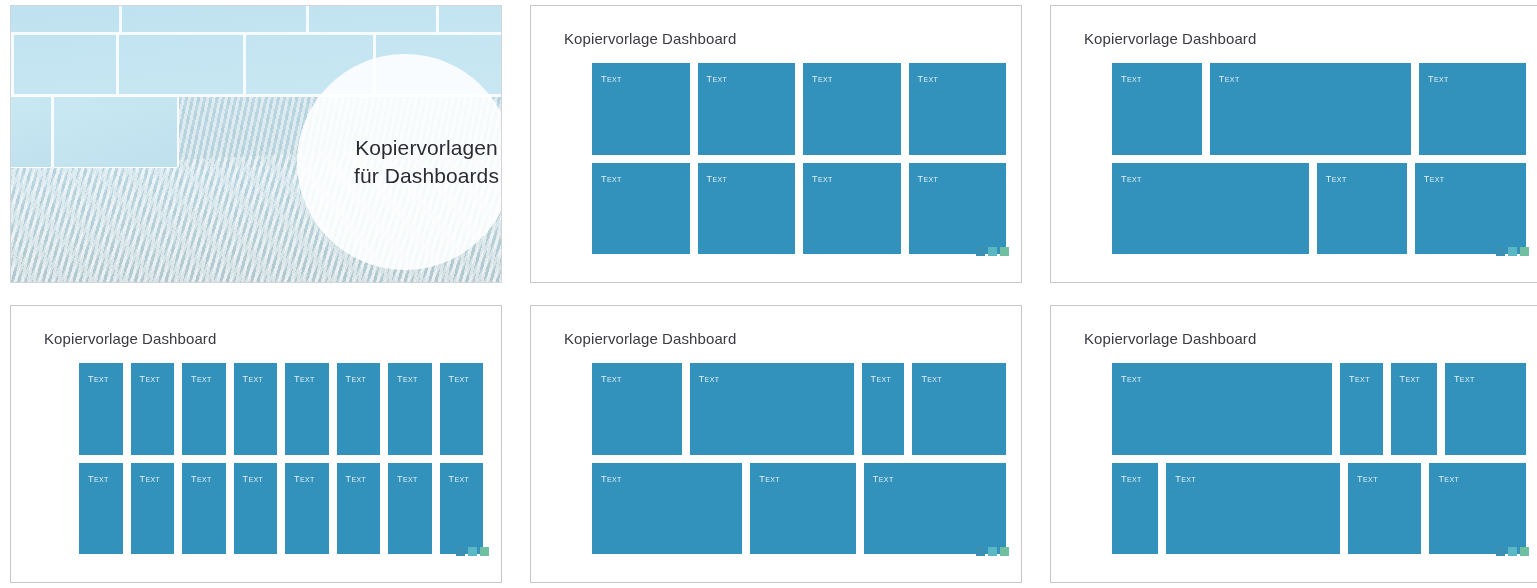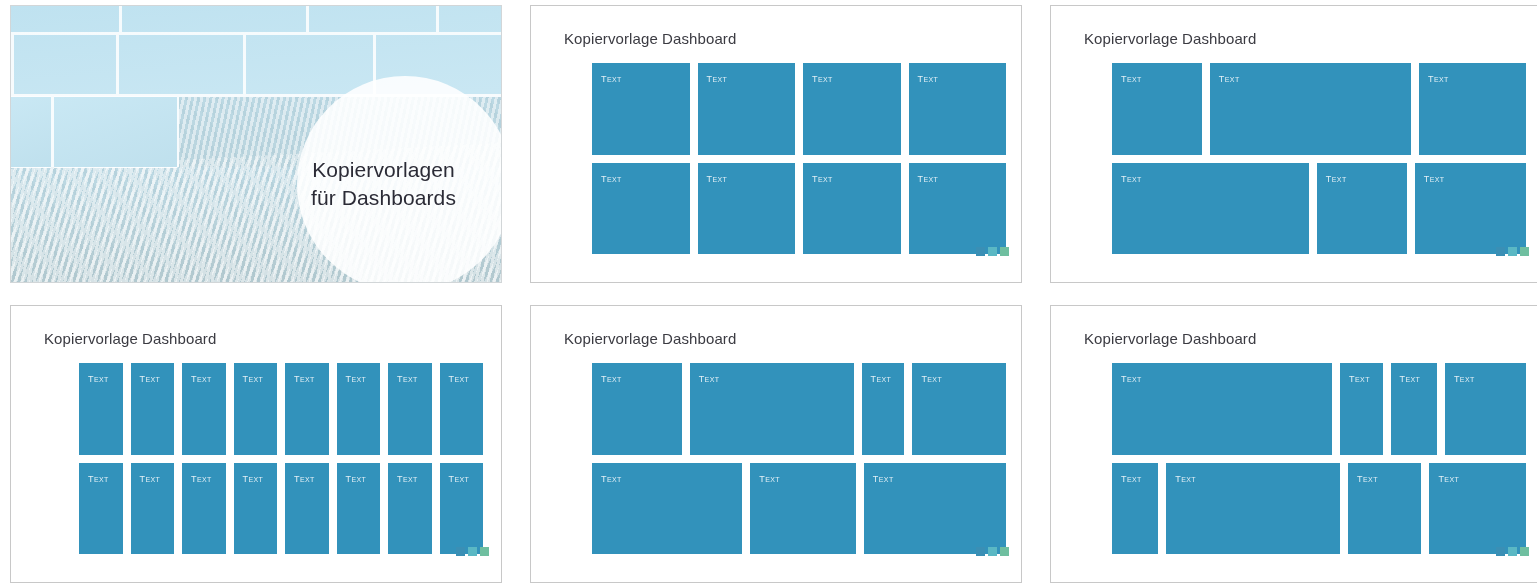--- a/index.html
+++ b/index.html
@@ -94,28 +94,28 @@
     transform: rotate(-3deg);
   }
   .cover-tile-block {
     position: absolute;
     background: linear-gradient(160deg, #c9e8f4, #bfe0ed);
     box-shadow: 0 1px 0 rgba(255,255,255,.9), 0 -1px 0 rgba(255,255,255,.6);
   }
   .cover-circle {
     position: absolute;
     right: -12px;
-    top: 70px;
+    top: 48px;
     width: 216px;
     height: 216px;
     border-radius: 50%;
     background: rgba(255,255,255,.88);
     display: flex;
     align-items: center;
-    justify-content: flex-start;
+    justify-content: flex-end;
   }
   .cover-title {
     font-size: 21px;
     line-height: 1.32;
     color: #2b2b36;
     text-align: center;
     padding: 0 14px;
     letter-spacing: .1px;
     font-weight: 400;
     white-space: pre-line;

